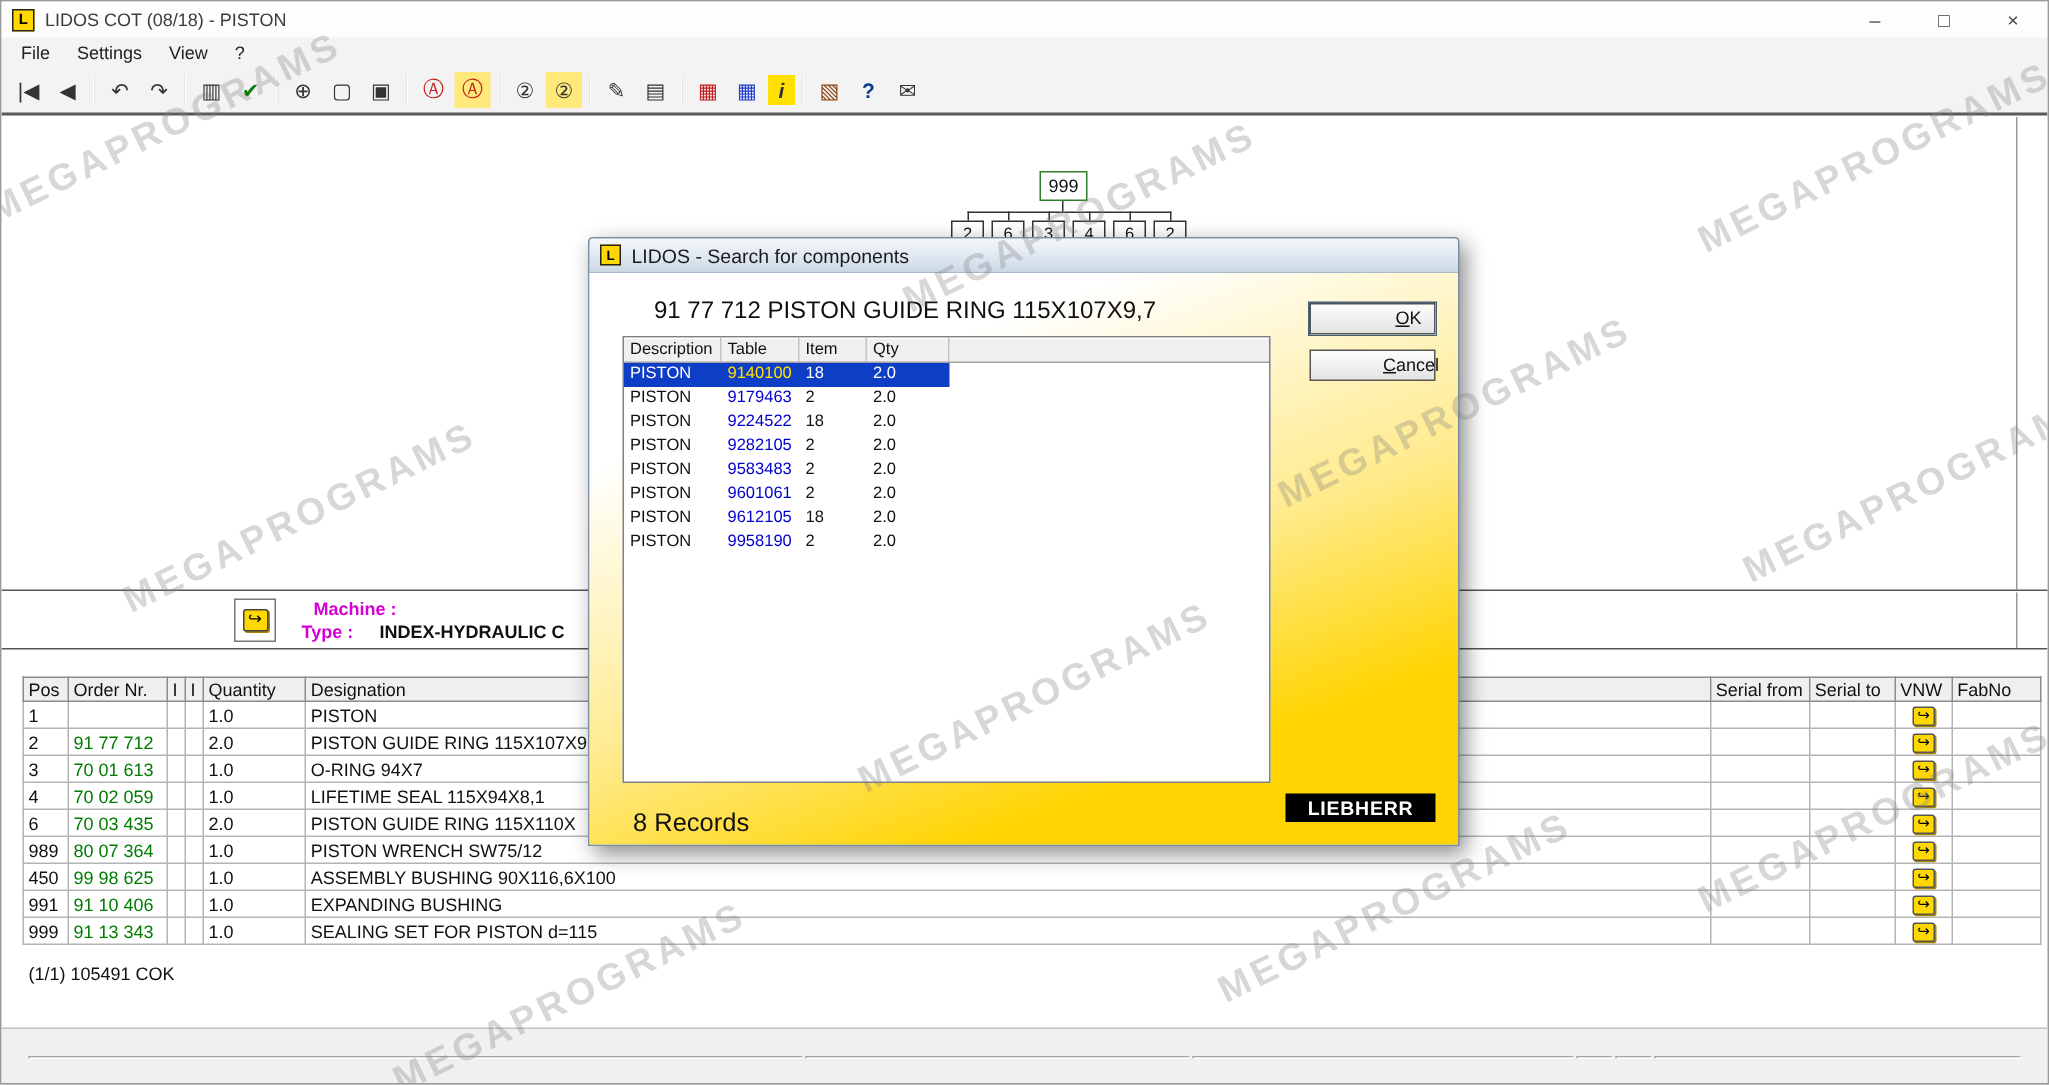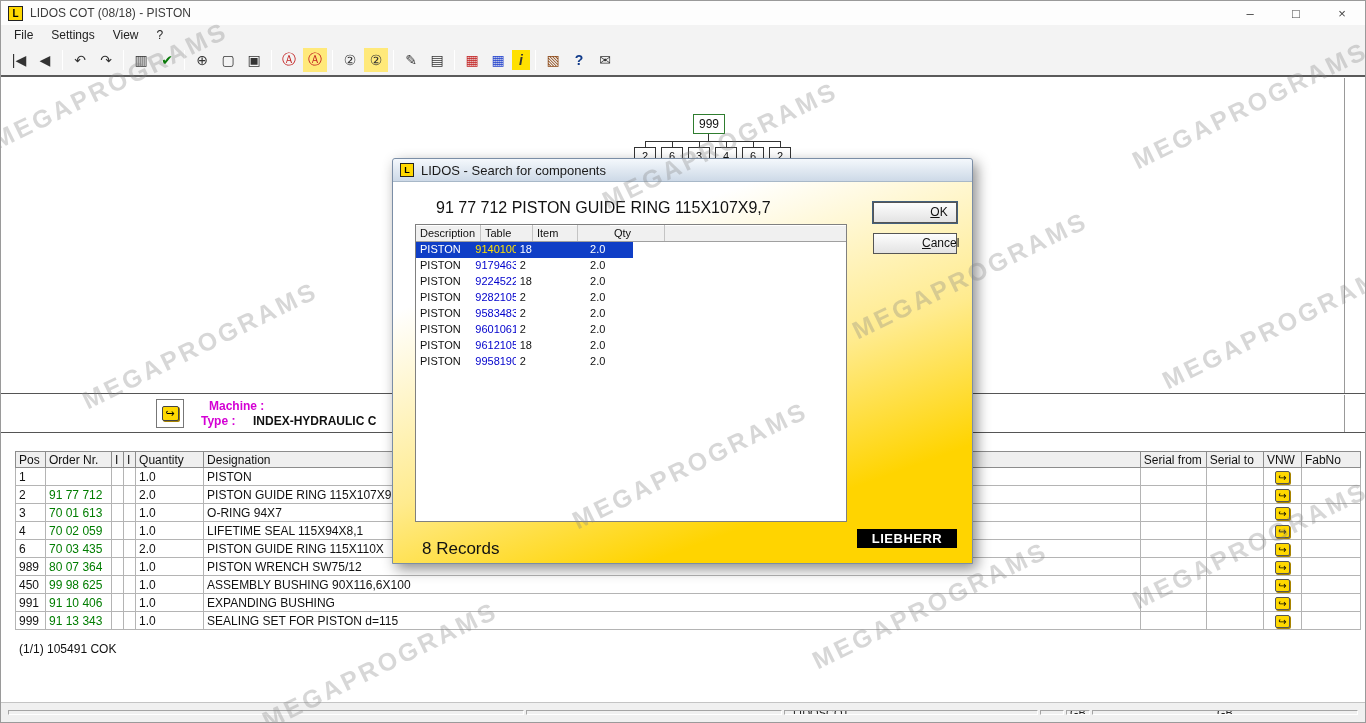--- a/index.html
+++ b/index.html
@@ -84,21 +84,21 @@
   td.c-ord { color: #007d00; }
   td.c-vnw { text-align: center; }
   .vnw-ico { display: inline-block; width: 15px; height: 13px; background: #ffd800;
              border: 1px solid #555; font-size: 10px; line-height: 11px; text-align: center;
              color: #000; border-radius: 2px; box-shadow: 1px 1px 0 #a88400; }
 
   .footer-text { position: absolute; left: 18px; top: 641px; font-size: 12px; color: #111; }
 
   
   .statusbar { position: absolute; left: 0; right: 0; bottom: 0; height: 20px;
-               background: #f0f0f0; border-top: 1px solid #c4c4c4; display: flex; padding: 7px; }
+               background: #f0f0f0; border-top: 1px solid #c4c4c4; display: flex; padding: 18px; }
   .sb-panel { border: 1px solid; border-color: #a4a4a4 #ffffff #ffffff #a4a4a4;
               margin-right: 2px; font-size: 11px; color: #222; display: flex;
               align-items: center; padding: 0 8px; overflow: hidden; white-space: nowrap; }
   .sb1 { width: 516px; } .sb2 { width: 256px; } .sb3 { width: 254px; } .sb4 { width: 250px; }
   .sb5 { width: 24px; justify-content: center; padding: 0; }
   .sb6 { width: 24px; justify-content: center; padding: 0; }
   .sb7 { flex: 1; justify-content: center; padding: 0; margin-right: 0; }
 
   
   .dialog { position: absolute; left: 391px; top: 157px; width: 581px; height: 406px;
@@ -120,21 +120,21 @@
   .btn::first-letter { text-decoration: underline; }
   .btn-ok { top: 20px; box-shadow: 0 0 0 1px #44607c; }
   .btn-cancel { top: 51px; }
   .dlg-list { position: absolute; left: 22px; top: 42px; width: 432px; height: 298px;
               background: #fff; border: 1px solid #808080; overflow: hidden; }
   .dlg-head { display: flex; height: 17px; background: #f0f0f0; border-bottom: 1px solid #a0a0a0; }
   .dh { height: 100%; border-right: 1px solid #c4c4c4; font-size: 11px; color: #111;
         padding: 2px 0 0 4px; overflow: hidden; white-space: nowrap;
         box-shadow: inset 0 1px 0 #fff; }
   .dh-fill { flex: 1; border-right: none; }
-  .w-desc { width: 65px; } .w-table { width: 52px; } .w-item { width: 45px; } .w-qty { width: 55px; margin-left: 32px; }
+  .w-desc { width: 65px; } .w-table { width: 52px; } .w-item { width: 45px; } .w-qty { width: 55px; }
   .dlg-row { display: flex; width: 217px; height: 16px; font-size: 11px; color: #111; }
   .dc { padding: 1px 0 0 4px; overflow: hidden; white-space: nowrap; }
   .dc-table { color: #0000cc; }
   .dlg-row.sel { background: #0f3ec6; color: #fff; }
   .dlg-row.sel .dc-table { color: #ffe000; }
   .dlg-records { position: absolute; left: 29px; top: 357px; font-size: 17px; color: #111; }
   .brand { position: absolute; left: 464px; top: 347px; width: 100px; height: 19px;
            background: #000; color: #fff; font-size: 13px; font-weight: bold;
            letter-spacing: 0.5px; display: flex; align-items: center; justify-content: center; }
 

